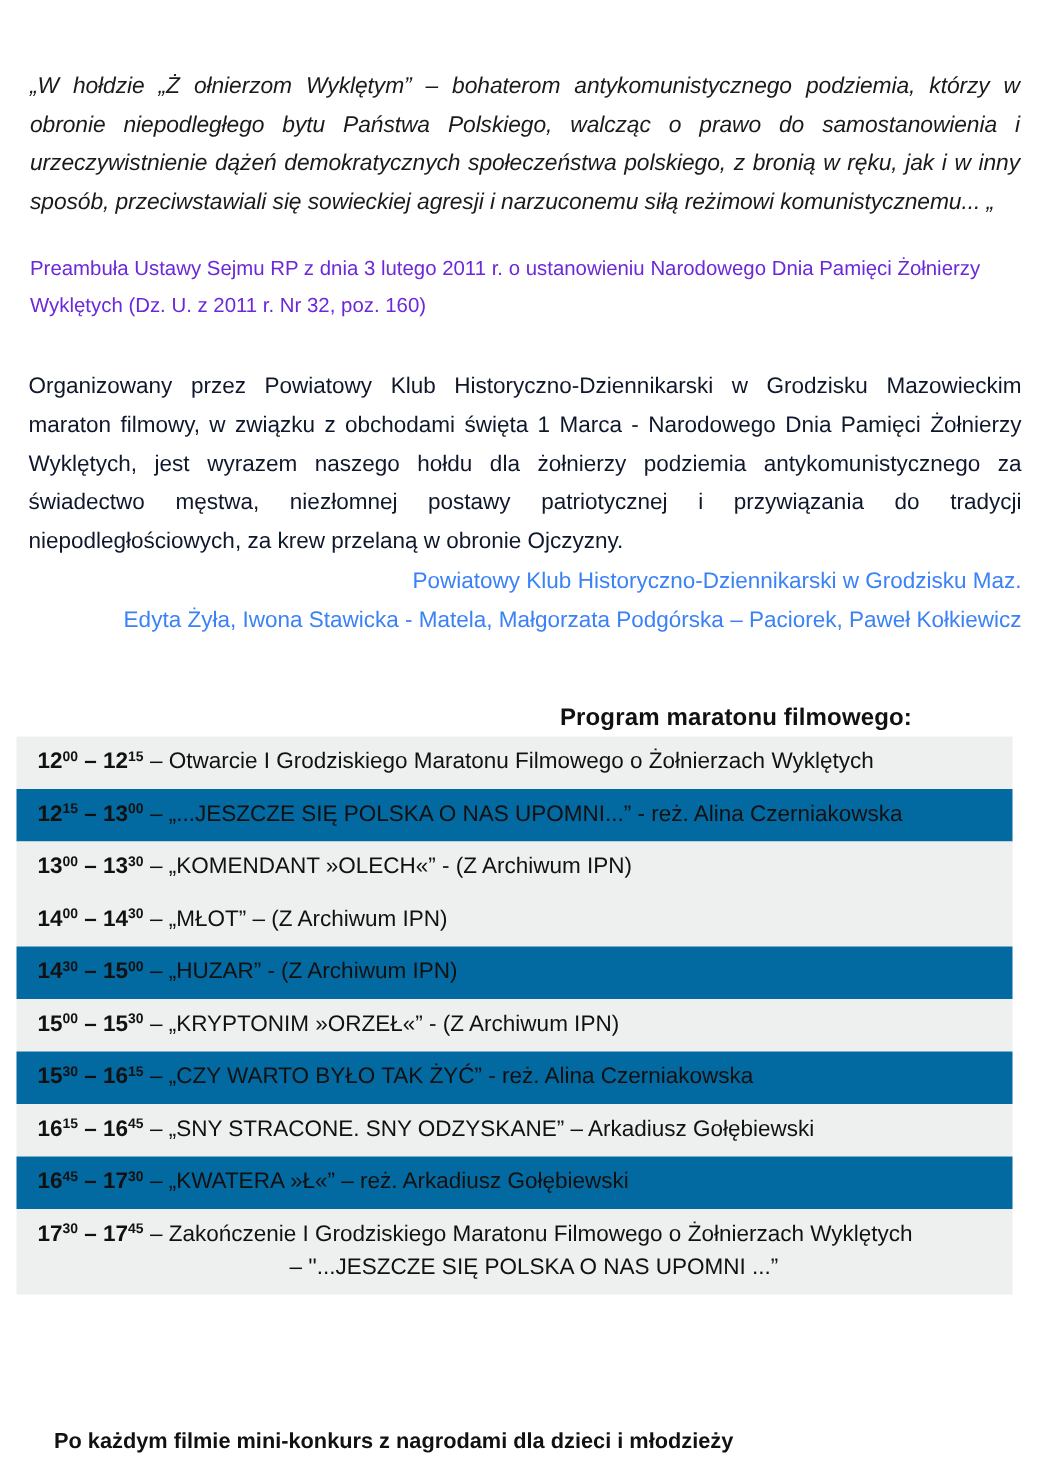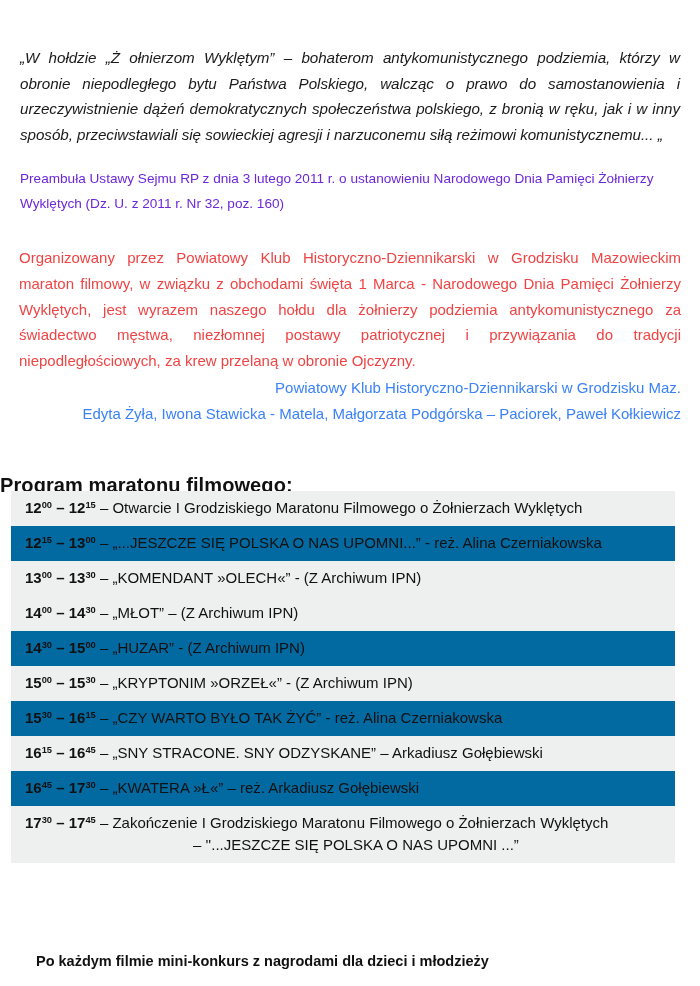--- a/index.html
+++ b/index.html
@@ -55,21 +55,21 @@
   
   .intro-block {
     position: absolute;
     left: 19px;
     top: 230px;
     width: 662px;
     font-size: 15px;
     line-height: 25.8px;
     text-align: justify;
     text-justify: inter-word;
-    color: #ef4444;
+    color: #0f172a;
   }
 
   
   .signature-block {
     position: absolute;
     left: 19px;
     top: 375px;
     width: 662px;
     font-size: 15px;
     line-height: 25.6px;
@@ -78,22 +78,22 @@
   }
   .signature-line-1 { display: block; }
   .signature-line-2 { display: block; }
 
   
   .program-heading {
     position: absolute;
     left: 0;
     top: 457px;
     width: 608px;
-    text-align: left;
-    font-size: 20px;
+    text-align: right;
+    font-size: 16px;
     font-weight: bold;
     letter-spacing: 0.1px;
     color: #111111;
   }
 
   
   .schedule {
     position: absolute;
     left: 11px;
     top: 491px;

